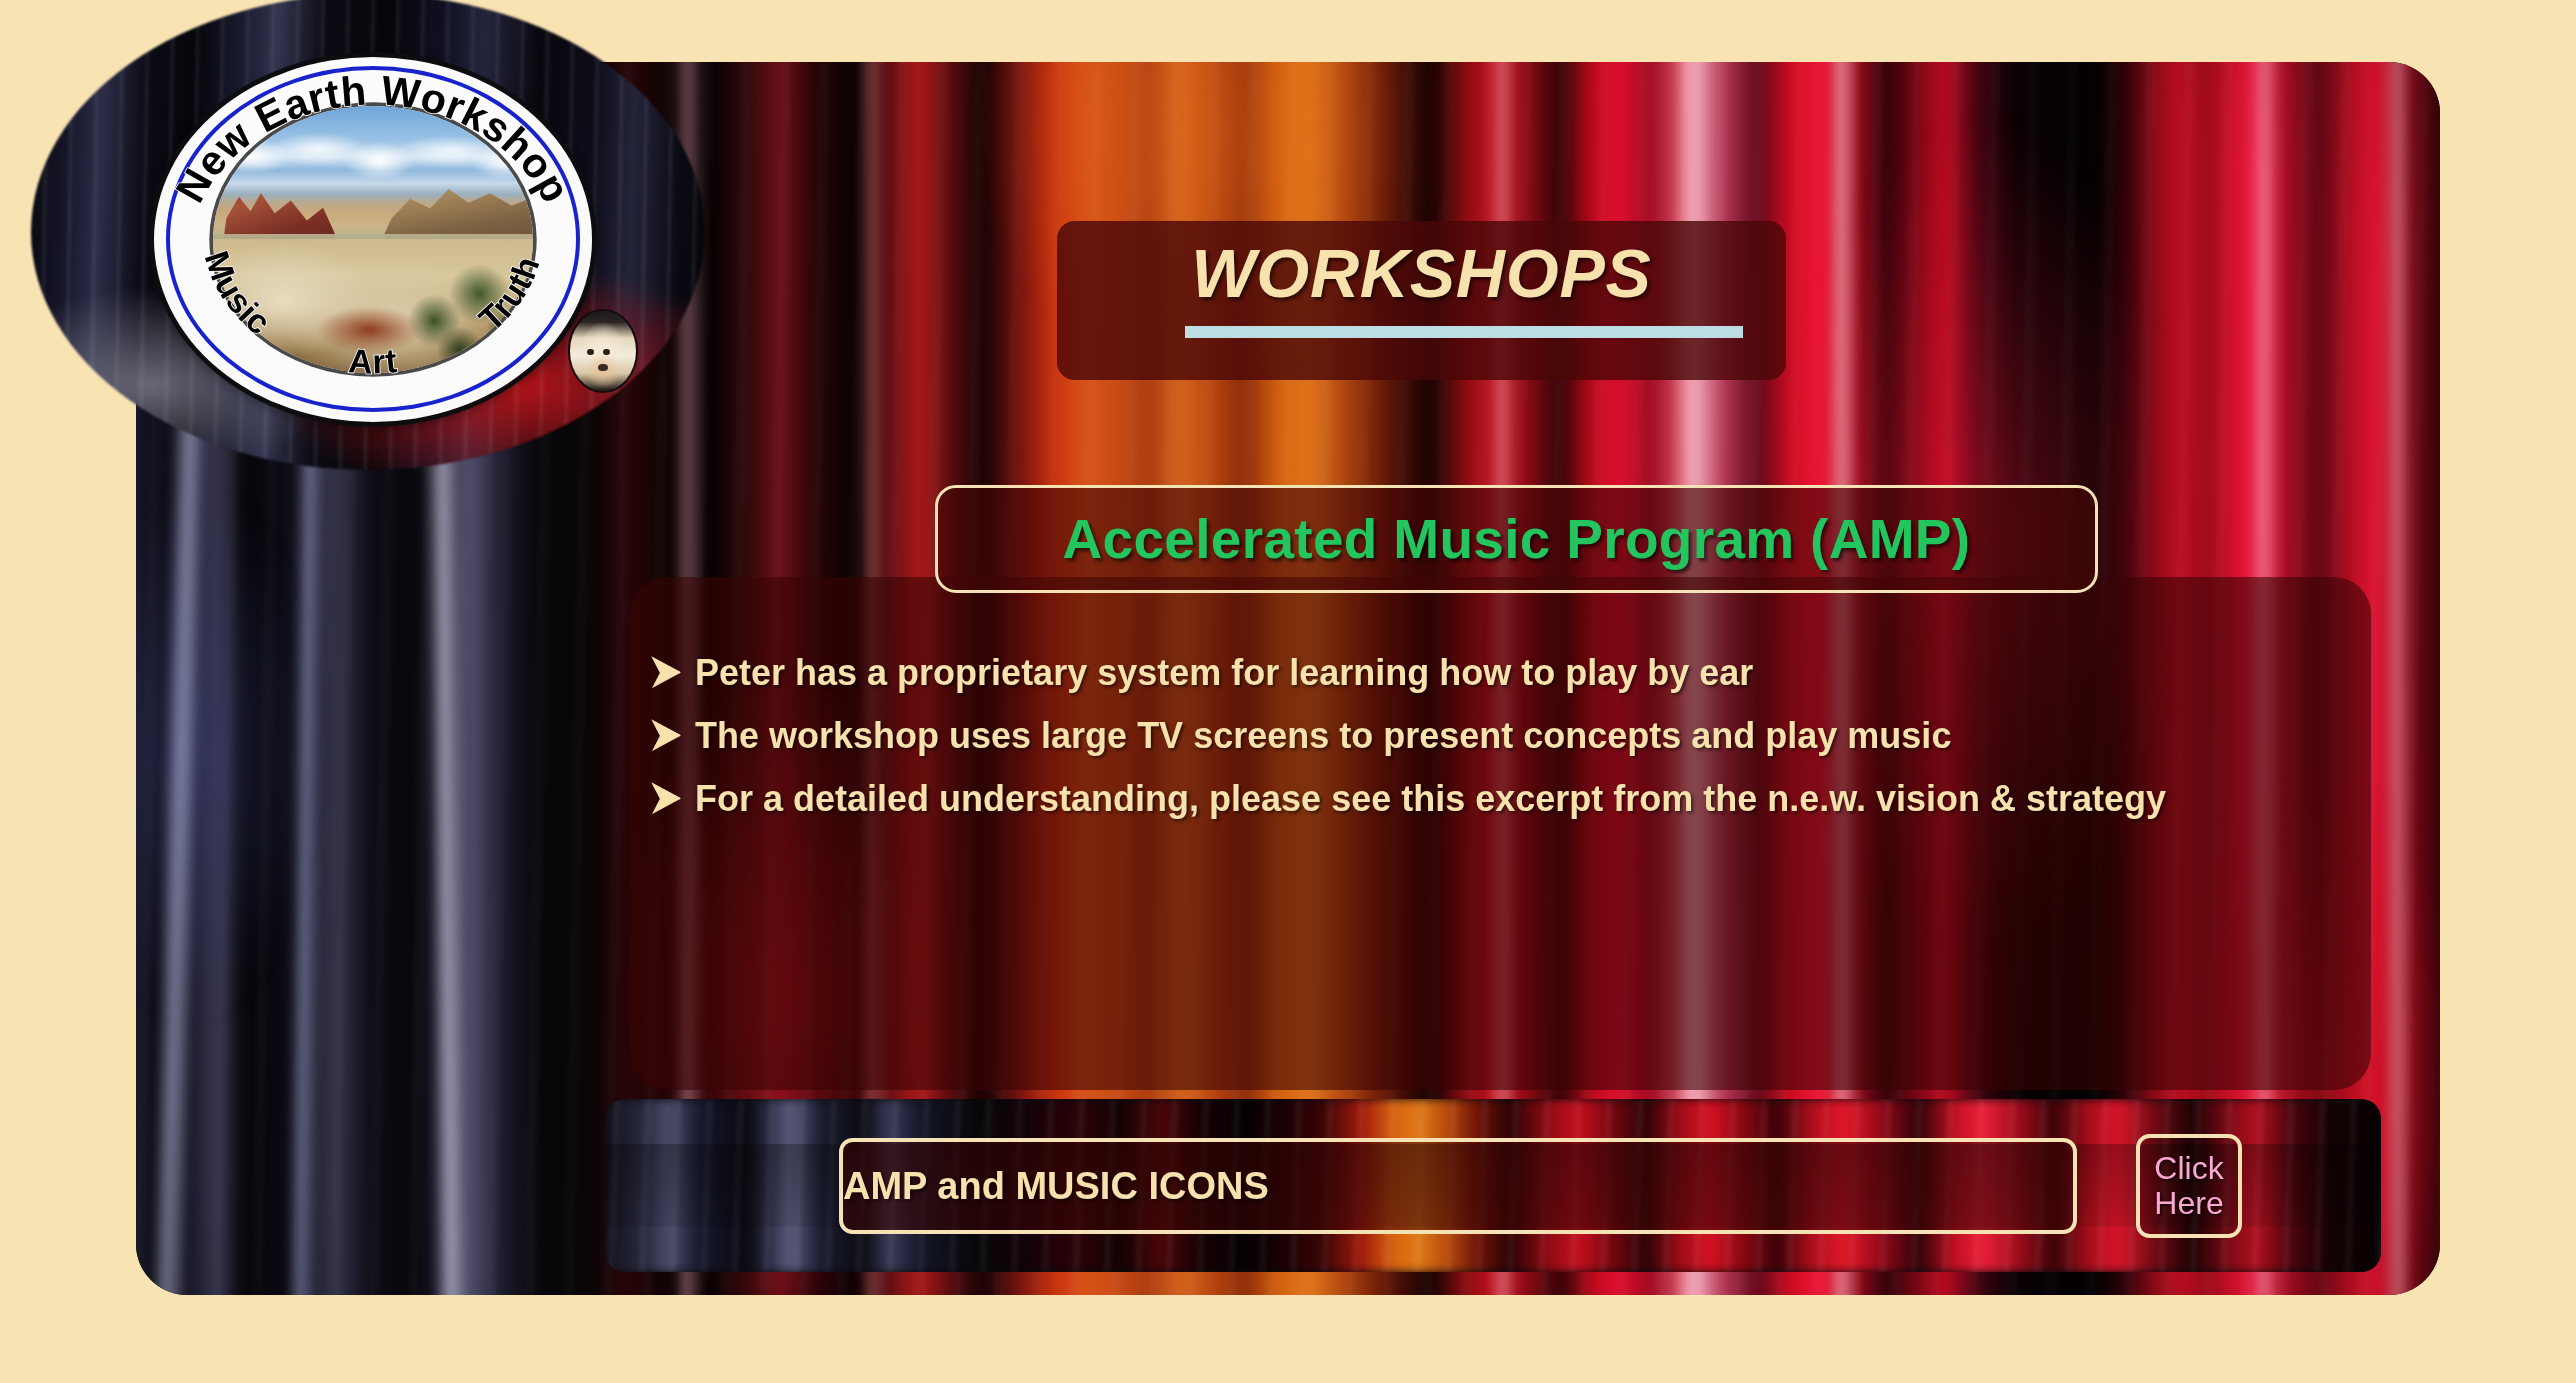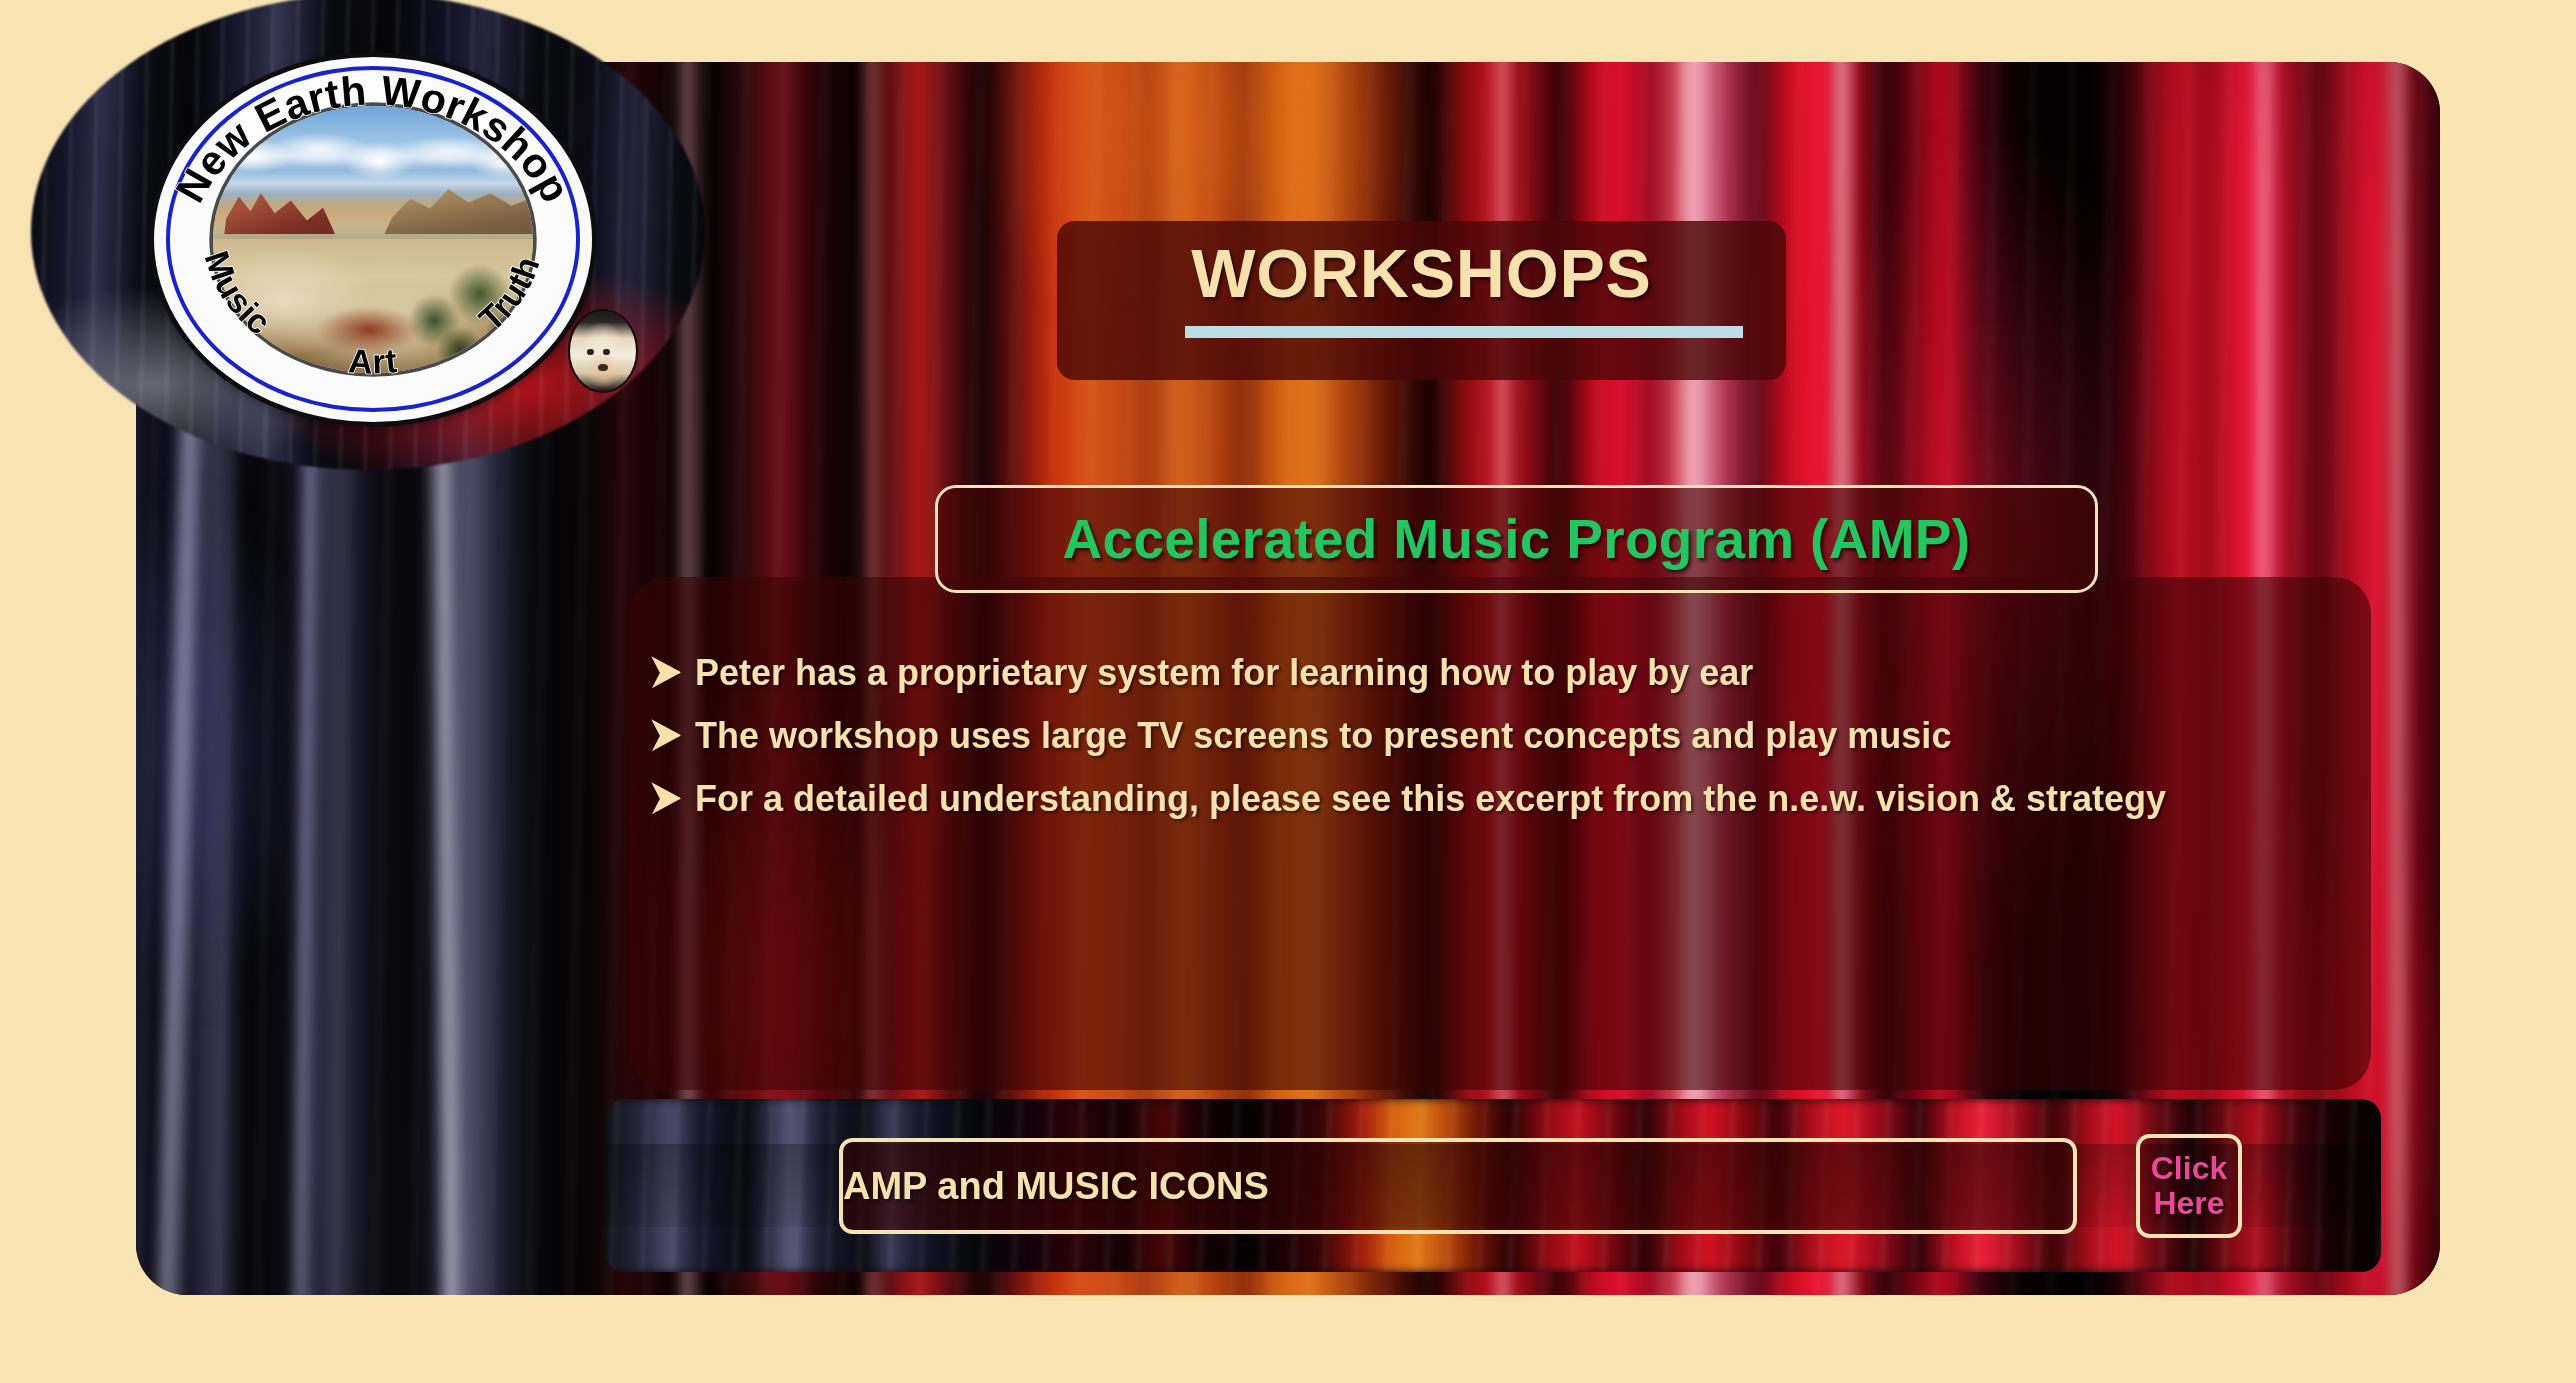--- a/index.html
+++ b/index.html
@@ -144,20 +144,21 @@
     left: 0; right: 0;
     top: 18px;
     text-align: center;
     font-size: 68px;
     font-weight: 700;
     letter-spacing: 0.8px;
     color: #F7E2AD;
     line-height: 1.0;
     text-shadow: 2.6px 2.6px 3.7px rgba(0,0,0,.55);
     white-space: nowrap;
+    font-style: italic;
   }
   #title-rule {
     position: absolute;
     left: 128px;
     top: 105px;
     width: 558px;
     height: 11.6px;
     background: #BCDDE3;
   }
 
@@ -317,22 +318,22 @@
     background: rgba(0,0,0,0.14);
     box-sizing: border-box;
     display: flex;
     flex-direction: column;
     align-items: center;
     justify-content: center;
     line-height: 1.08;
   }
   #click-here-button span {
     font-size: 32px;
-    font-weight: 700;
-    color: #ec4899;
+    font-weight: 400;
+    color: #f9a8d4;
     text-shadow: 1.6px 1.6px 2.6px rgba(0,0,0,.6);
   }
 
   
   #logo {
     position: absolute;
     left: 31px;
     top: -6.3px;
     width: 674px;
     height: 476px;

